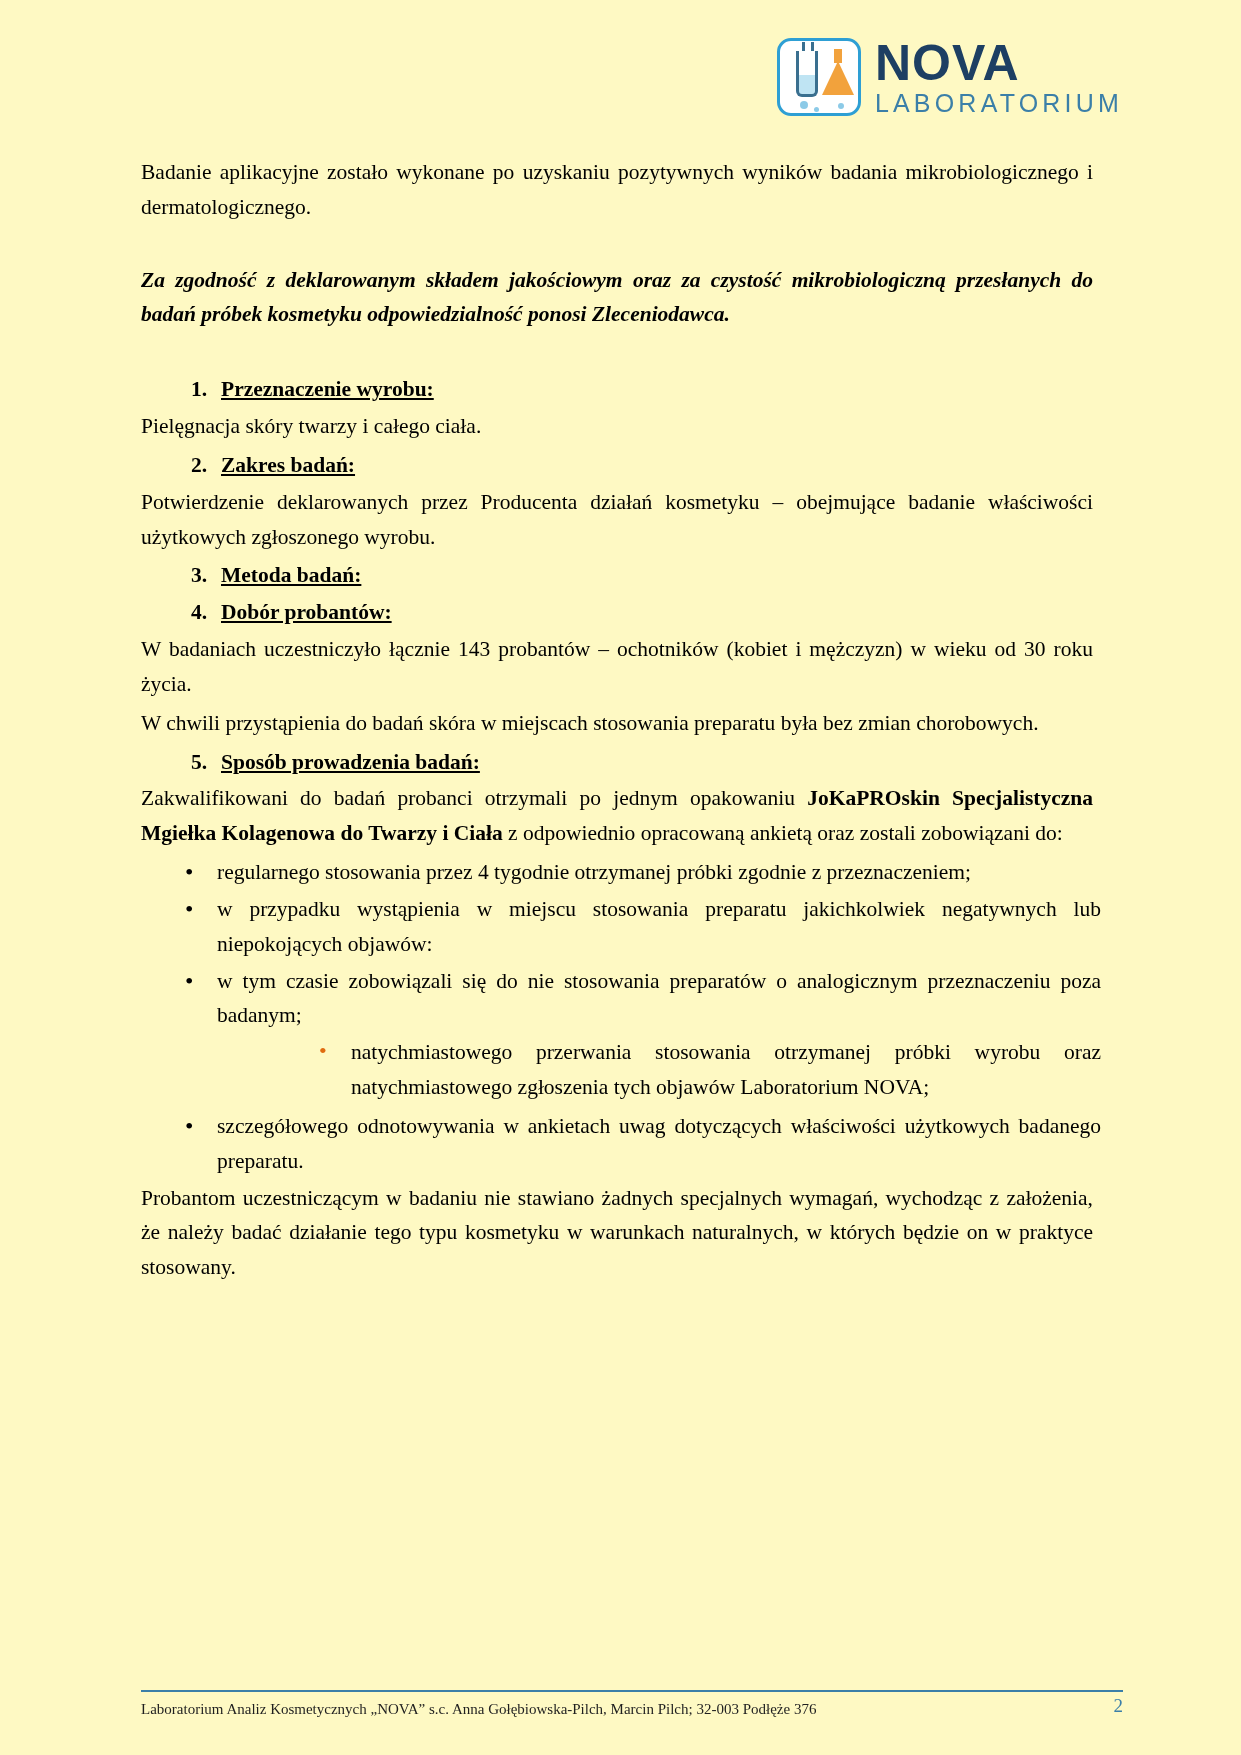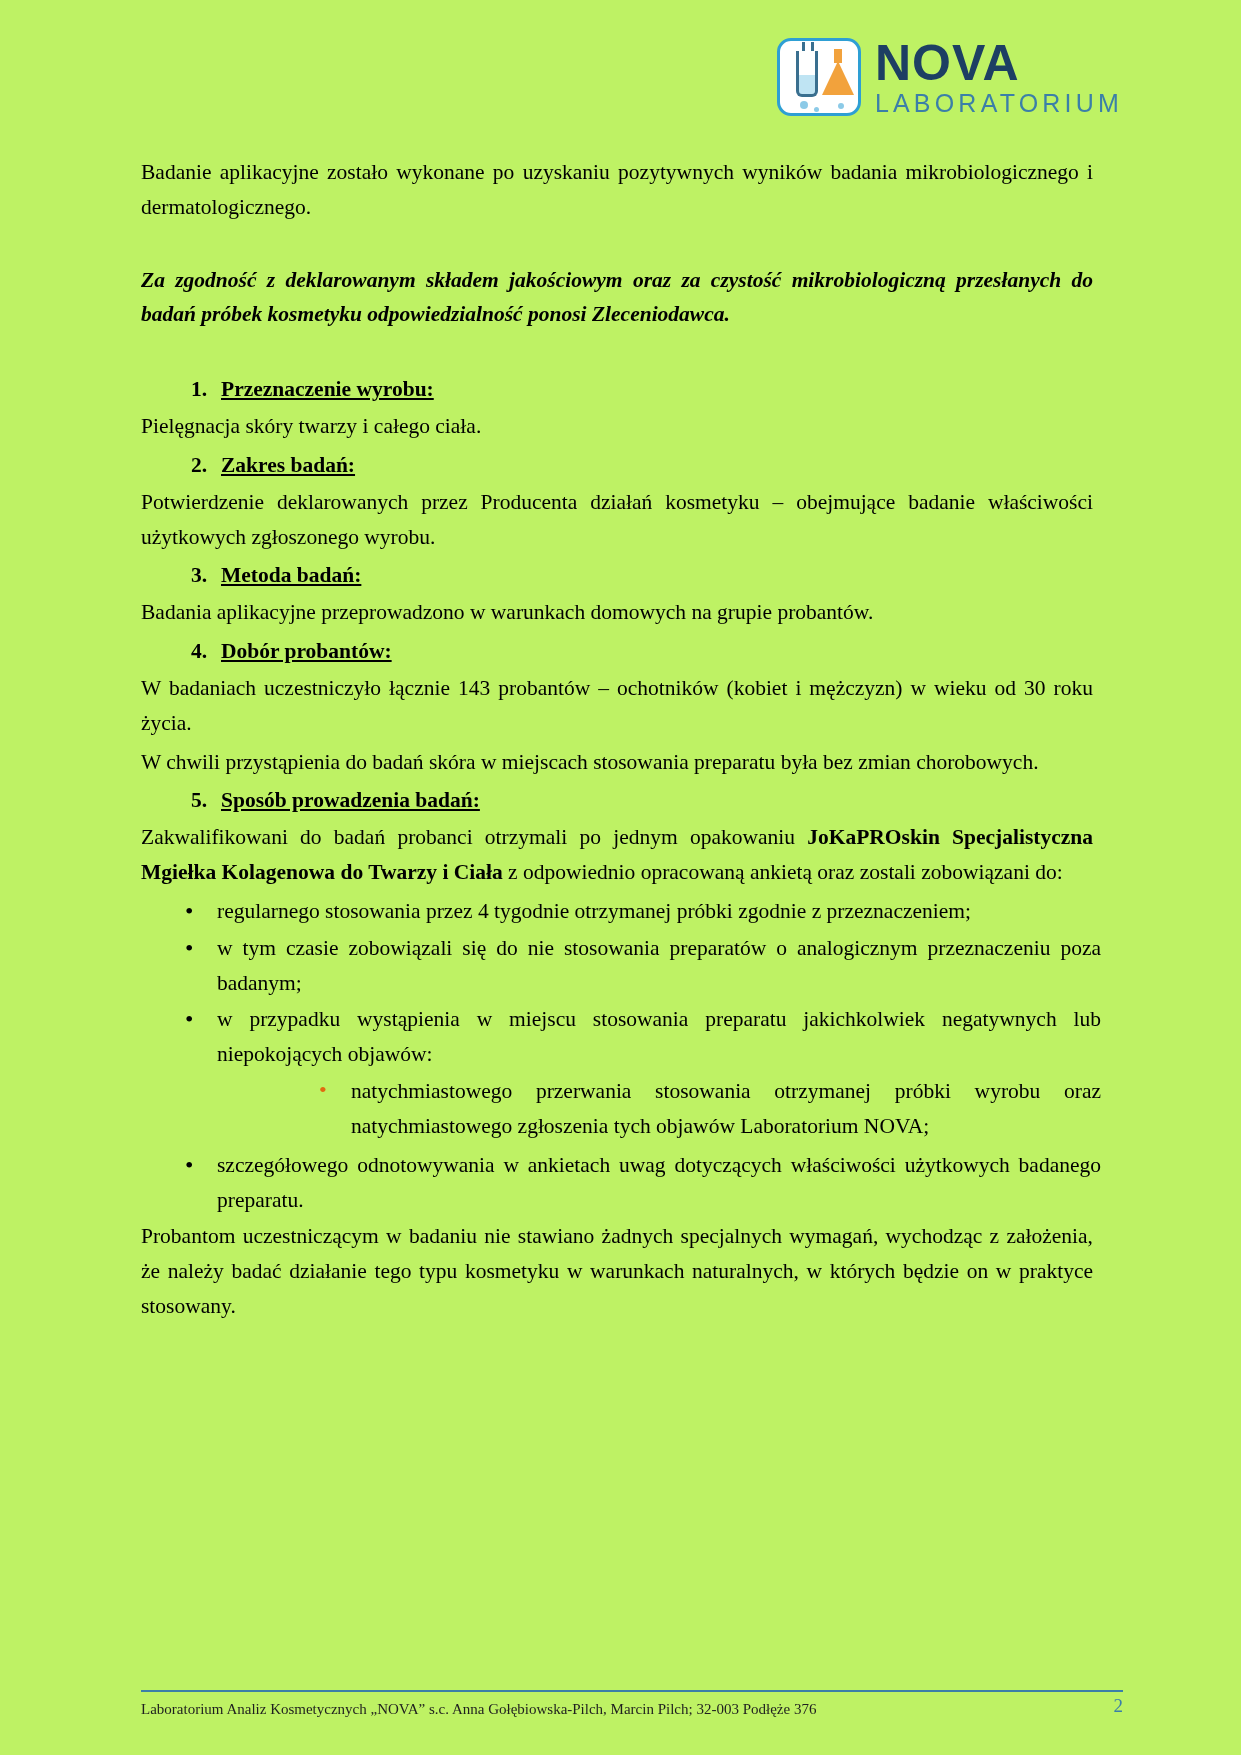--- a/index.html
+++ b/index.html
@@ -9,21 +9,21 @@
   }
   body {
     font-family: "Liberation Serif", serif;
     color: #000000;
   }
   .page {
     position: relative;
     width: 1241px;
     height: 1755px;
     margin: 0 auto;
-    background: #bef264;
+    background: #fef9c3;
     box-sizing: border-box;
     overflow: hidden;
   }
   
   .logo-block {
     position: absolute;
     top: 38px;
     right: 118px;
     display: flex;
     align-items: center;
@@ -250,40 +250,39 @@
     <div class="heading-item">
       <span class="heading-num">2.</span>
       <span class="heading-text">Zakres badań:</span>
     </div>
     <p class="para">Potwierdzenie deklarowanych przez Producenta działań kosmetyku – obejmujące badanie właściwości użytkowych zgłoszonego wyrobu.</p>
 
     <div class="heading-item">
       <span class="heading-num">3.</span>
       <span class="heading-text">Metoda badań:</span>
     </div>
-    <p class="para">Badania aplikacyjne przeprowadzono w  warunkach domowych na grupie probantów.</p>
 
     <div class="heading-item">
       <span class="heading-num">4.</span>
       <span class="heading-text">Dobór probantów:</span>
     </div>
     <p class="para">W badaniach uczestniczyło łącznie 143 probantów – ochotników (kobiet i mężczyzn) w wieku od 30 roku życia.</p>
     <p class="para"><span class="u">W chwili przystąpienia do badań skóra w miejscach stosowania preparatu</span><span> była bez zmian chorobowych.</span></p>
 
     <div class="heading-item">
       <span class="heading-num">5.</span>
       <span class="heading-text">Sposób prowadzenia badań:</span>
     </div>
 
     <p class="para"><span>Zakwalifikowani do badań </span><span class="u">probanci</span><span> otrzymali po jednym opakowaniu </span><span class="b">JoKaPROskin Specjalistyczna Mgiełka Kolagenowa do Twarzy i Ciała</span><span> z odpowiednio opracowaną ankietą oraz </span><span class="u">zostali zobowiązani do</span><span>:</span></p>
 
     <ul class="bullets">
       <li>regularnego stosowania przez 4 tygodnie otrzymanej próbki zgodnie z przeznaczeniem;</li>
+      <li>w przypadku wystąpienia w miejscu stosowania preparatu jakichkolwiek negatywnych lub niepokojących objawów:</li>
       <li>w tym czasie zobowiązali się do nie stosowania preparatów o analogicznym przeznaczeniu poza badanym;</li>
-      <li>w przypadku wystąpienia w miejscu stosowania preparatu jakichkolwiek negatywnych lub niepokojących objawów:</li>
     </ul>
 
     <ul class="sub-bullets">
       <li>natychmiastowego przerwania stosowania otrzymanej próbki wyrobu oraz natychmiastowego zgłoszenia tych objawów Laboratorium NOVA;</li>
     </ul>
 
     <ul class="bullets">
       <li>szczegółowego odnotowywania w ankietach uwag dotyczących właściwości użytkowych badanego preparatu.</li>
     </ul>
 

